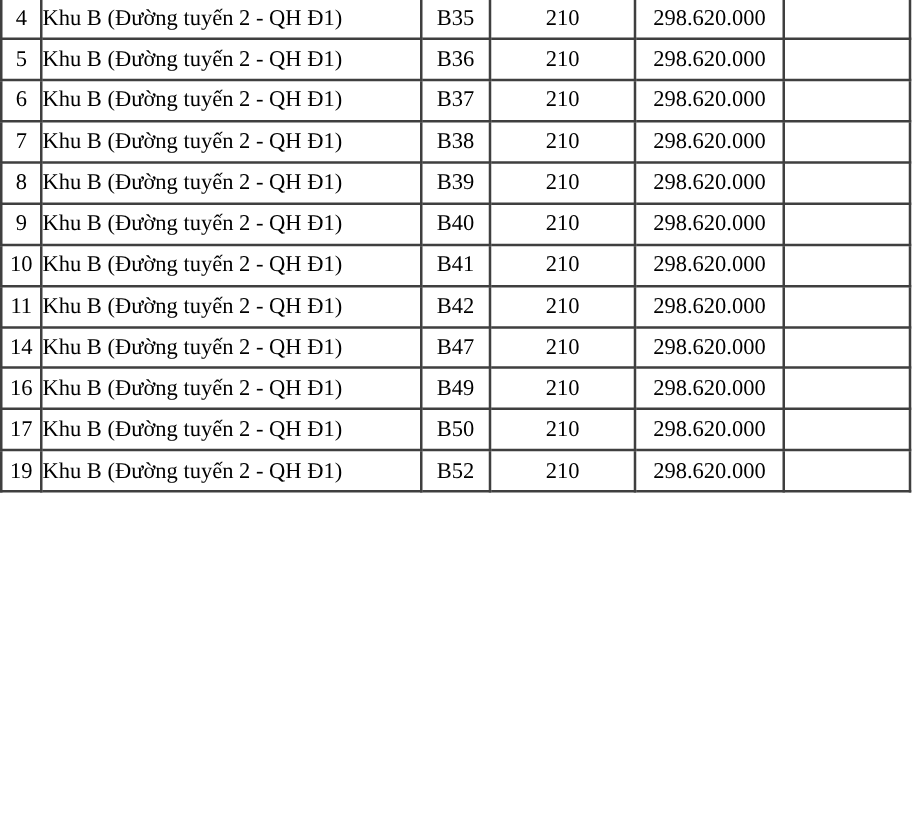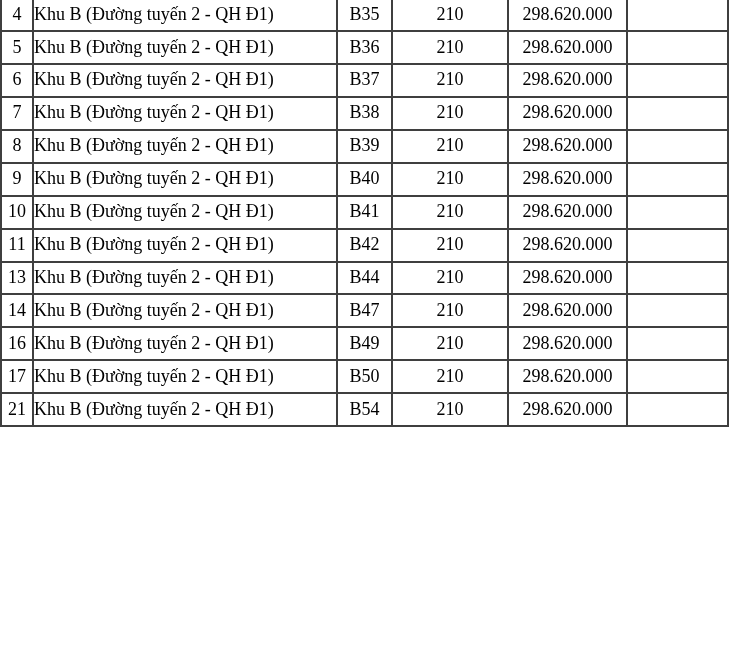--- a/index.html
+++ b/index.html
@@ -116,28 +116,20 @@
   </tr>
         <tr>
     <td class="c-center">11</td>
     <td class="c-left">Khu B (Đường tuyến 2 - QH Đ1)</td>
     <td class="c-center">B42</td>
     <td class="c-center">210</td>
     <td class="c-center">298.620.000</td>
     <td class="c-center"></td>
   </tr>
         <tr>
-    <td class="c-center">13</td>
-    <td class="c-left">Khu B (Đường tuyến 2 - QH Đ1)</td>
-    <td class="c-center">B44</td>
-    <td class="c-center">210</td>
-    <td class="c-center">298.620.000</td>
-    <td class="c-center"></td>
-  </tr>
-        <tr>
     <td class="c-center">14</td>
     <td class="c-left">Khu B (Đường tuyến 2 - QH Đ1)</td>
     <td class="c-center">B47</td>
     <td class="c-center">210</td>
     <td class="c-center">298.620.000</td>
     <td class="c-center"></td>
   </tr>
         <tr>
     <td class="c-center">16</td>
     <td class="c-left">Khu B (Đường tuyến 2 - QH Đ1)</td>
@@ -148,22 +140,22 @@
   </tr>
         <tr>
     <td class="c-center">17</td>
     <td class="c-left">Khu B (Đường tuyến 2 - QH Đ1)</td>
     <td class="c-center">B50</td>
     <td class="c-center">210</td>
     <td class="c-center">298.620.000</td>
     <td class="c-center"></td>
   </tr>
         <tr>
-    <td class="c-center">21</td>
+    <td class="c-center">19</td>
     <td class="c-left">Khu B (Đường tuyến 2 - QH Đ1)</td>
-    <td class="c-center">B54</td>
+    <td class="c-center">B52</td>
     <td class="c-center">210</td>
     <td class="c-center">298.620.000</td>
     <td class="c-center"></td>
   </tr>
       </tbody>
   </table>
 </div>
 
 </body></html>

